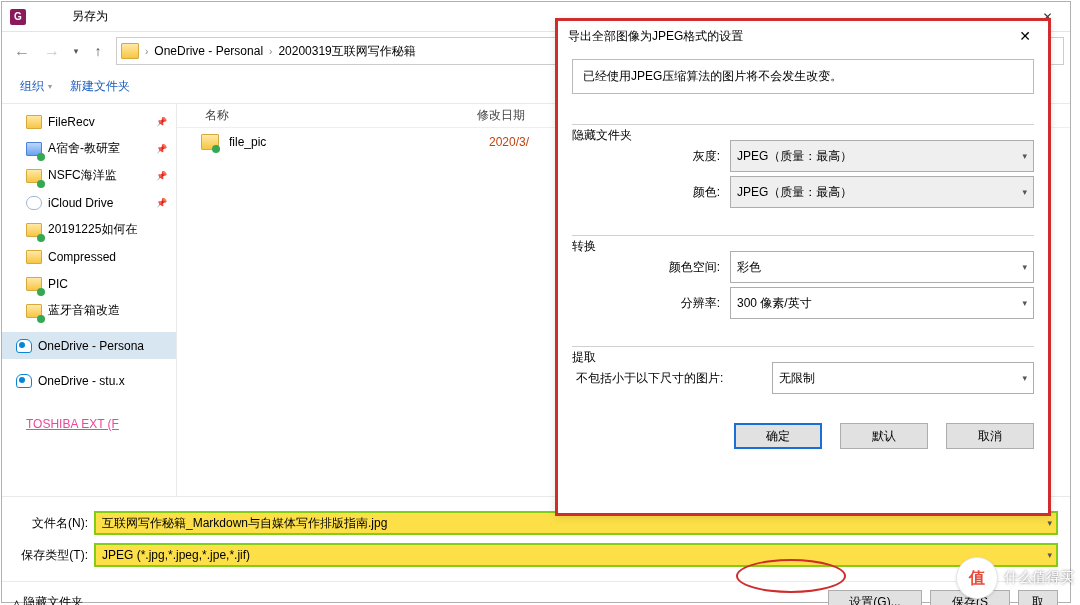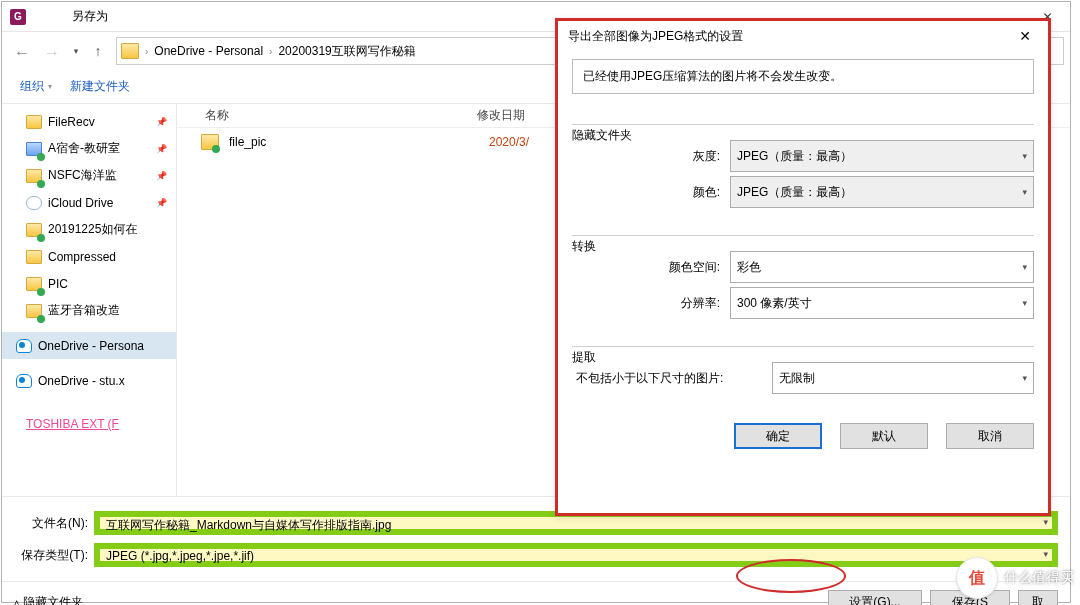--- a/index.html
+++ b/index.html
@@ -35,21 +35,21 @@
   .list-header { display: flex; height: 24px; align-items: center; border-bottom: 1px solid #eee; font-size: 12px; color: #444; }
   .col-name { width: 300px; padding-left: 28px; }
   .col-date { flex: 1; }
   .list-row { display: flex; align-items: center; height: 28px; font-size: 12px; }
   .row-icon { margin-left: 24px; margin-right: 10px; width: 18px; height: 16px; position: relative; }
   .row-name { width: 260px; }
   .row-date { color: #c2410c; }
   .footer { border-top: 1px solid #e9e9e9; padding: 8px 12px 8px 12px; background: #fff; }
   .row-input { display: flex; align-items: center; height: 28px; margin: 4px 0; }
   .row-input label { width: 80px; text-align: right; font-size: 12px; padding-right: 6px; }
-  .row-input .field { flex: 1; height: 24px; border: 6px solid #84cc16; padding: 0 6px; font-size: 12px; display: flex; background: #fef9c3; position: relative; }
+  .row-input .field { flex: 1; height: 24px; border: 2px solid #84cc16; padding: 0 6px; font-size: 12px; display: flex; align-items: center; background: #fde047; position: relative; }
   .field .drop { position: absolute; right: 4px; color: #555; font-size: 9px; }
   .bottom-row { display: flex; align-items: center; height: 42px; padding: 0 12px; border-top: 1px solid #e9e9e9; }
   .expand { display: flex; align-items: center; gap: 4px; font-size: 12px; }
   .expand .caret { font-size: 9px; }
   .bottom-btns { margin-left: auto; display: flex; gap: 8px; }
   .bot-btn { height: 26px; min-width: 94px; border: 1px solid #adadad; background: #e1e1e1; display: flex; align-items: center; justify-content: center; font-size: 12px; padding: 0 10px; }
   .bot-btn.small { min-width: 80px; }
   .oval-red { position: absolute; border: 2px solid #d02c2c; border-radius: 50%/50%; pointer-events: none; }
   
   .dlg { position: absolute; left: 555px; top: 18px; width: 496px; height: 498px; border: 3px solid #d02c2c; background: #fff; z-index: 10; box-shadow: 0 2px 8px rgba(0,0,0,.1); }

